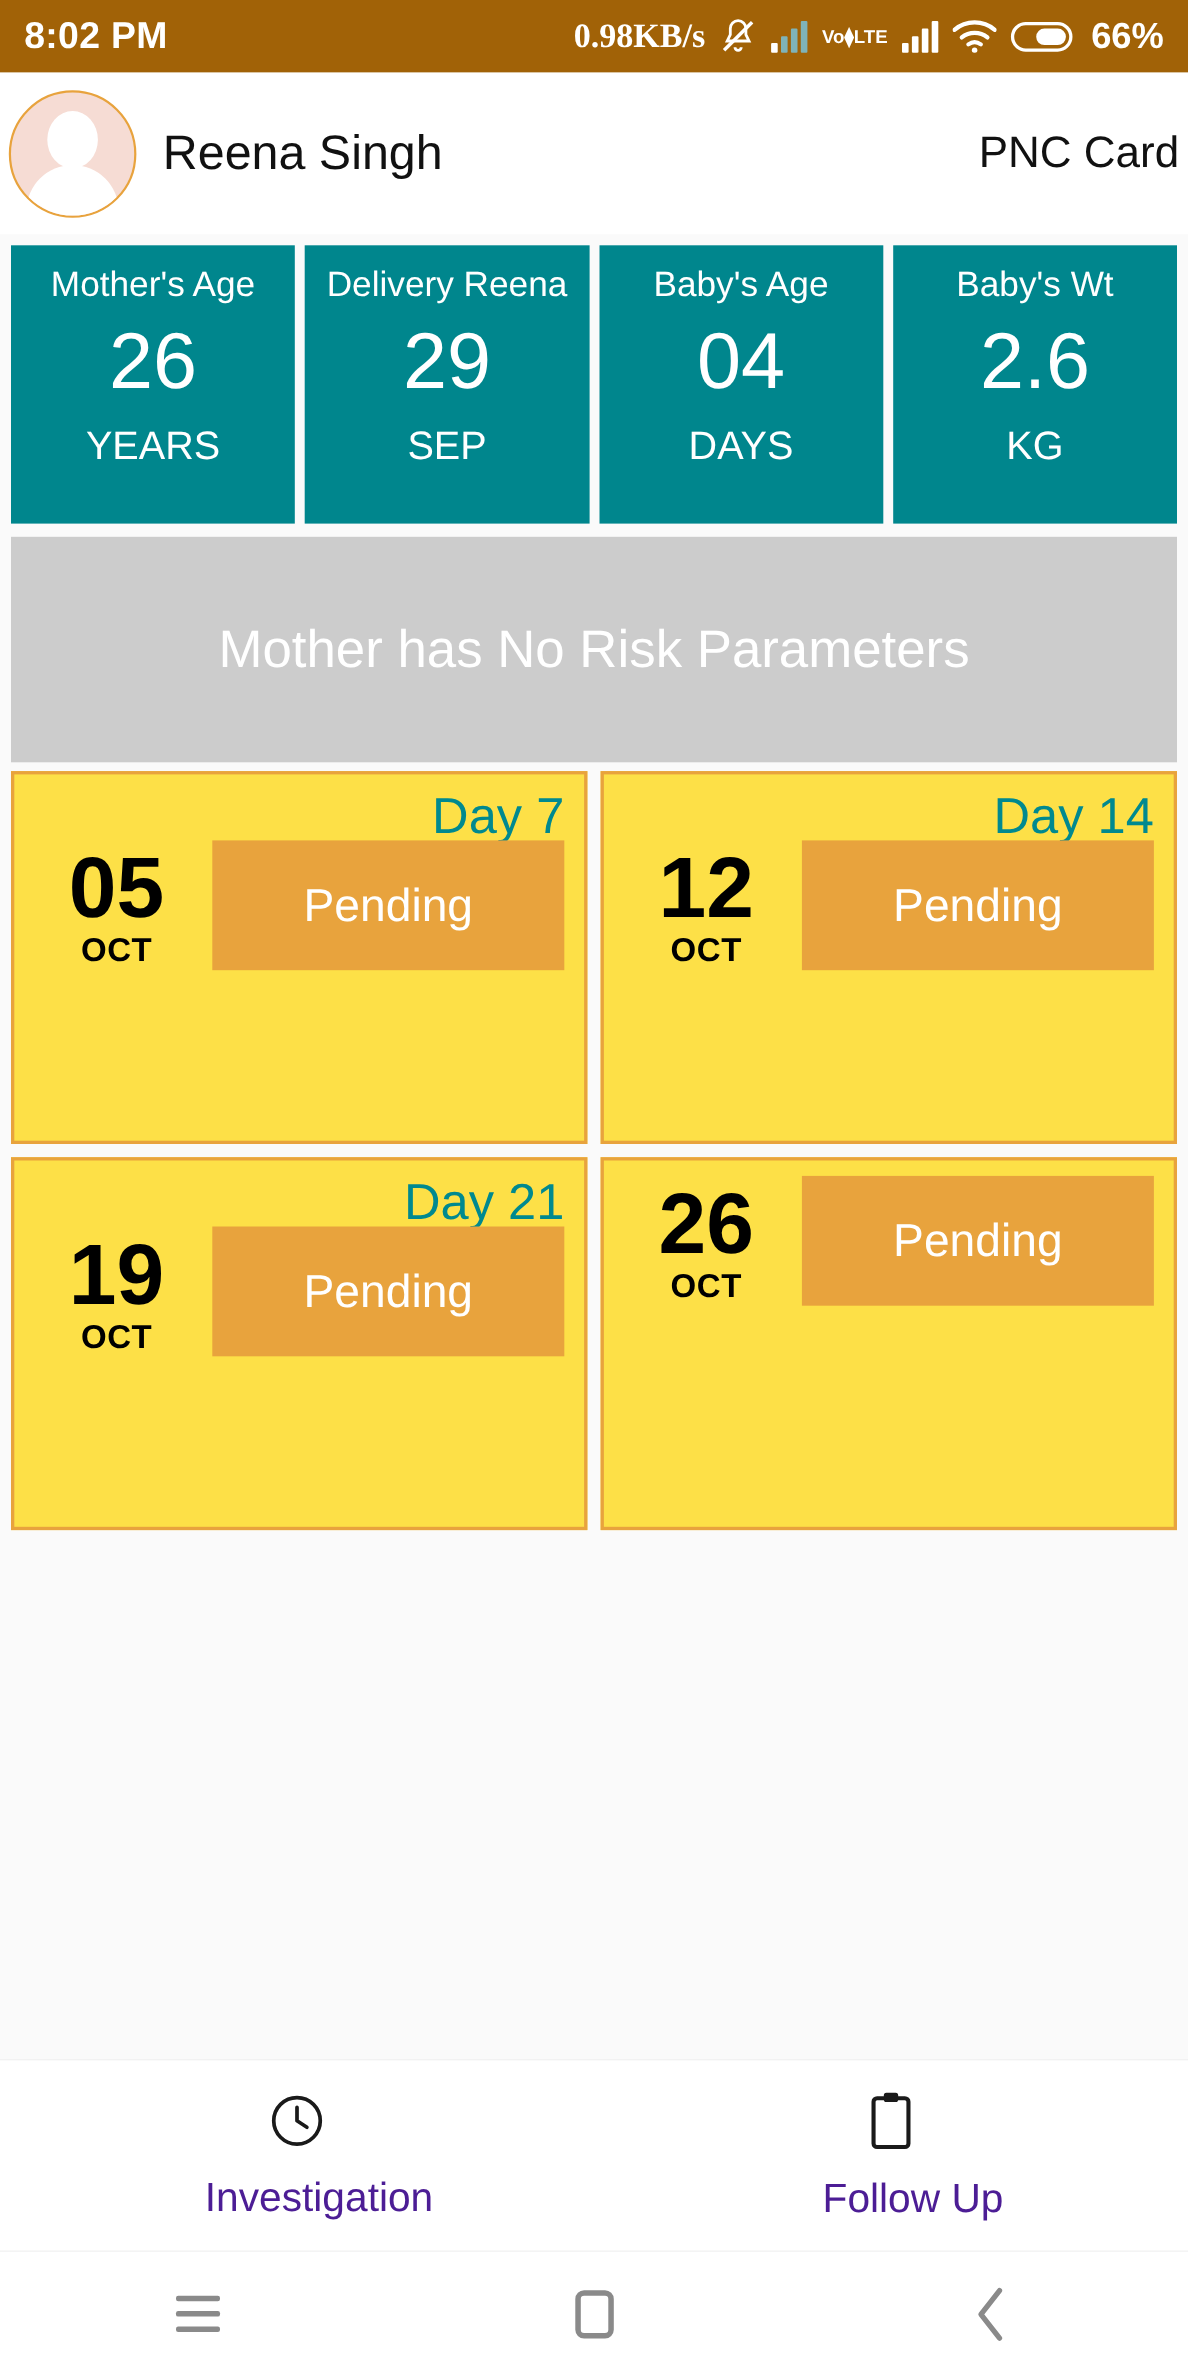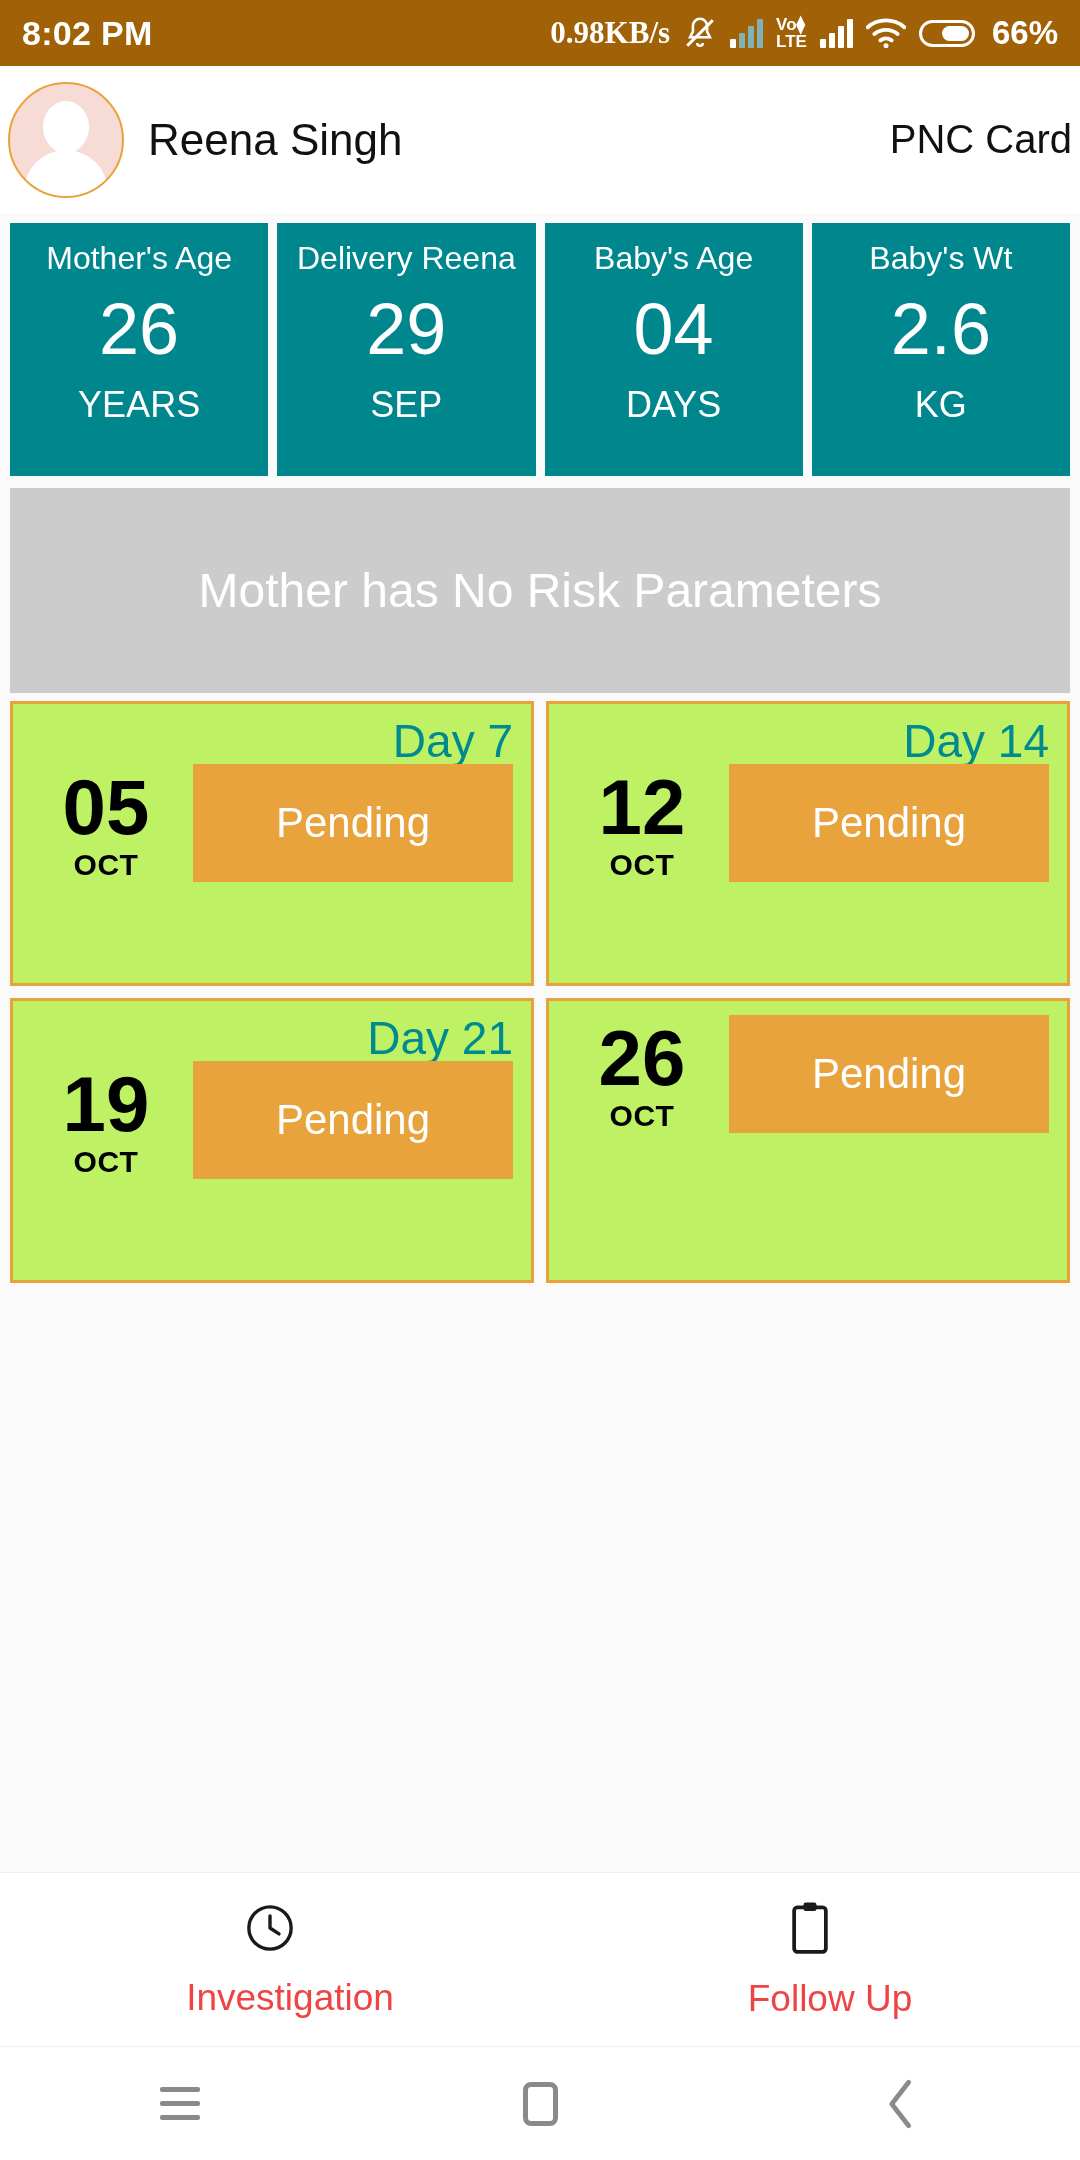--- a/index.html
+++ b/index.html
@@ -14,21 +14,21 @@
   
   .statusbar{
     height:66px; background:#a16207; color:#FFFFFF;
     display:flex; align-items:center; justify-content:space-between;
     padding:0 22px; flex:0 0 66px;
   }
   .sb-time{ font-size:34px; font-weight:bold; letter-spacing:0.3px; }
   .sb-right{ display:flex; align-items:center; gap:13px; }
   .sb-net{ font-size:31px; font-weight:bold;font-family:Liberation Serif, serif; }
   .sb-ico{ display:flex; align-items:center; }
-  .volte{ display:flex; flex-direction:column; font-size:17px; font-weight:bold; line-height:1.0; }
+  .volte{ display:flex; font-size:17px; font-weight:bold; line-height:1.0; }
   .volte span{ display:block; }
   .sb-batt-pct{ font-size:33px; font-weight:bold; margin-left:4px; }
 
   
   .bars{ display:flex; align-items:flex-end; gap:3px; height:30px; }
   .bars i{ display:block; width:6px; background:#FFFFFF; border-radius:1px; }
   .bars i:nth-child(1){ height:9px; }
   .bars i:nth-child(2){ height:15px; }
   .bars i:nth-child(3){ height:22px; }
   .bars i:nth-child(4){ height:29px; }
@@ -73,22 +73,22 @@
   .risk{
     margin:12px 10px 0; flex:0 0 205px; background:#CCCCCC;
     display:flex; align-items:center; justify-content:center;
     color:#FFFFFF; font-size:48px;
   }
 
   
   .cards{ padding:8px 10px 0; }
   .card-row{ display:flex; gap:12px; margin-bottom:12px; }
   .daycard{
-    flex:1; background:#bef264; border:3px solid #E8A33D;
-    height:285px; position:relative; padding:14px 18px;
+    flex:1; background:#fde047; border:3px solid #E8A33D;
+    height:339px; position:relative; padding:14px 18px;
   }
   .day-label{ text-align:right; color:#00898F; font-size:46px; line-height:1; }
   .card-body{ display:flex; align-items:flex-end; }
   .date-block{ display:flex; flex-direction:column; align-items:center; width:150px; flex:0 0 150px; }
   .date-num{ font-size:78px; font-weight:bold; color:#000; line-height:0.95; }
   .date-mon{ font-size:30px; font-weight:bold; color:#000; margin-top:4px; letter-spacing:0.5px; }
   .status-chip{
     flex:1; margin-left:12px; height:118px; background:#E8A33D;
     display:flex; align-items:center; justify-content:center;
     color:#FFFFFF; font-size:42px;
@@ -98,21 +98,21 @@
   .spacer{ flex:1 1 auto; background:#FAFAFA; }
 
   .bottombar{
     flex:0 0 174px; background:#FFFFFF; display:flex;
     border-top:1px solid #EFEFEF;
   }
   .bottom-item{
     flex:1; display:flex; flex-direction:column;
     align-items:center; justify-content:center; gap:22px;
   }
-  .bottom-label{ font-size:37px; color:#ef4444;margin-left:40px; }
+  .bottom-label{ font-size:37px; color:#4c1d95;margin-left:40px; }
   .bi-ic svg{ display:block; }
 
   
   .navbar{
     flex:0 0 113px; background:#FFFFFF; display:flex;
     align-items:center; justify-content:space-around;
     border-top:1px solid #F0F0F0;
   }
   .navbtn{ width:120px; height:113px; display:flex; align-items:center; justify-content:center; }
   .hamburger{ display:flex; flex-direction:column; gap:9px; }

